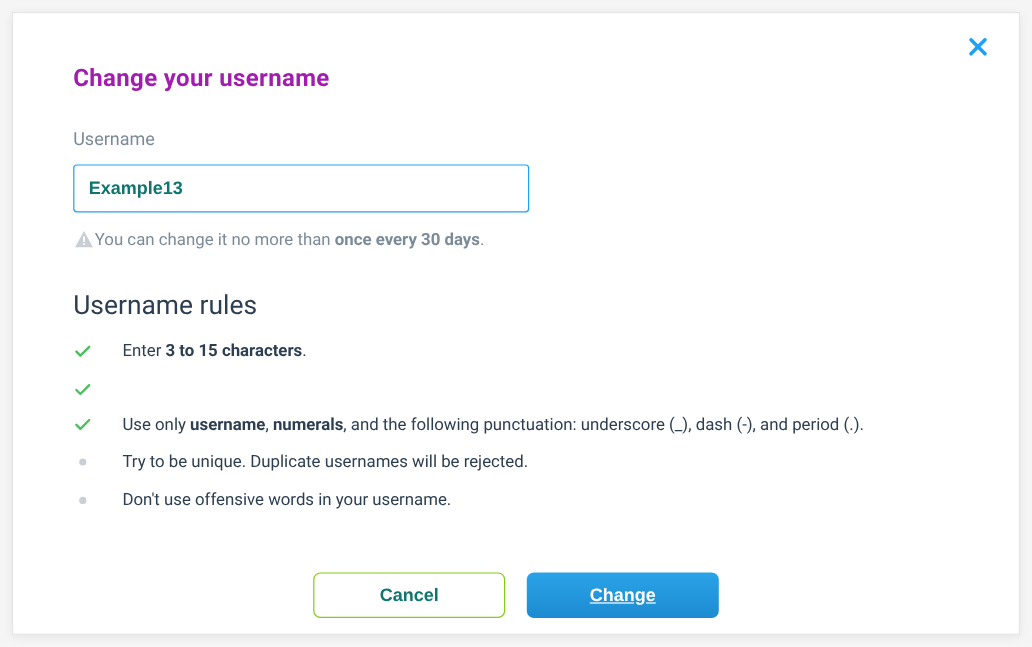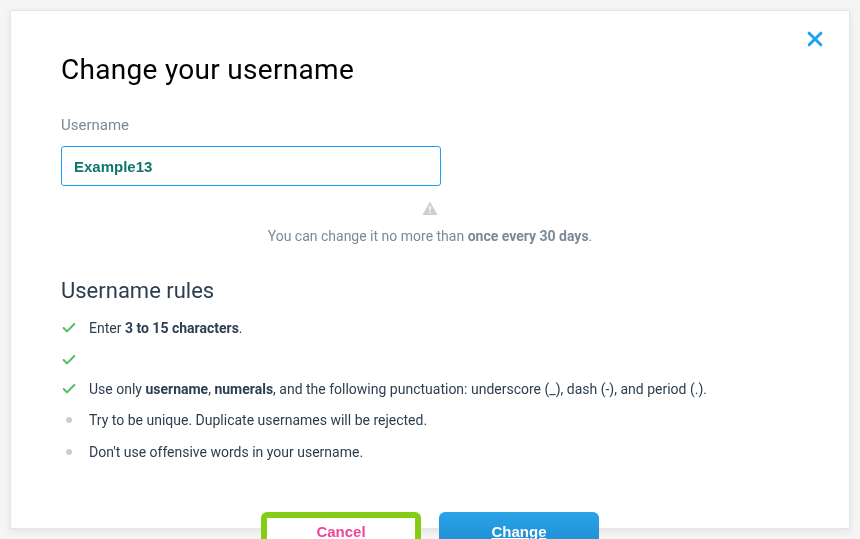--- a/index.html
+++ b/index.html
@@ -31,23 +31,23 @@
       height: 24px;
       display: flex;
       align-items: center;
       justify-content: center;
     }
     .close-btn svg {
       width: 20px;
       height: 20px;
     }
     .dialog-title {
-      font-size: 28px;
-      font-weight: 400;
-      color: #000000;
+      font-size: 20px;
+      font-weight: 700;
+      color: #a21caf;
       letter-spacing: 0.3px;
       margin-bottom: 30px;
     }
     .field-label {
       font-size: 15px;
       color: #7b8a99;
       margin-bottom: 12px;
     }
     .username-input {
       width: 380px;
@@ -57,22 +57,20 @@
       padding: 0 12px;
       font-size: 15px;
       font-weight: 700;
       color: #0f766e;
       outline: none;
     }
     .warning-row {
       display: flex;
       align-items: center;
       margin-top: 14px;
-      gap: 10px;
-      flex-direction: column;
     }
     .warning-icon {
       color: #c9cfd4;
       flex-shrink: 0;
     }
     .warning-icon svg {
       width: 18px;
       height: 18px;
       display: block;
     }
@@ -89,21 +87,21 @@
       color: #2c3e50;
       margin-top: 34px;
       margin-bottom: 16px;
     }
     .rules-list {
       list-style: none;
     }
     .rule-item {
       display: flex;
       align-items: flex-start;
-      gap: 12px;
+      gap: 25px;
       margin-bottom: 12px;
       font-size: 14px;
       color: #2c3e50;
       line-height: 1.4;
     }
     .rule-icon {
       flex-shrink: 0;
       width: 16px;
       height: 16px;
       margin-top: 1px;
@@ -146,22 +144,22 @@
       height: 38px;
       border-radius: 6px;
       font-size: 15px;
       font-weight: 700;
       cursor: pointer;
       border: none;
       outline: none;
     }
     .btn-secondary {
       background: #fff;
-      border: 6px solid #84cc16;
-      color: #ec4899;
+      border: 1px solid #84cc16;
+      color: #0f766e;
     }
     .btn-primary {
       background: linear-gradient(to bottom, #2aa3e8, #1d8bd1);
       color: #fff;
       text-decoration: underline;
     }
   </style>
 </head>
 <body>
 

